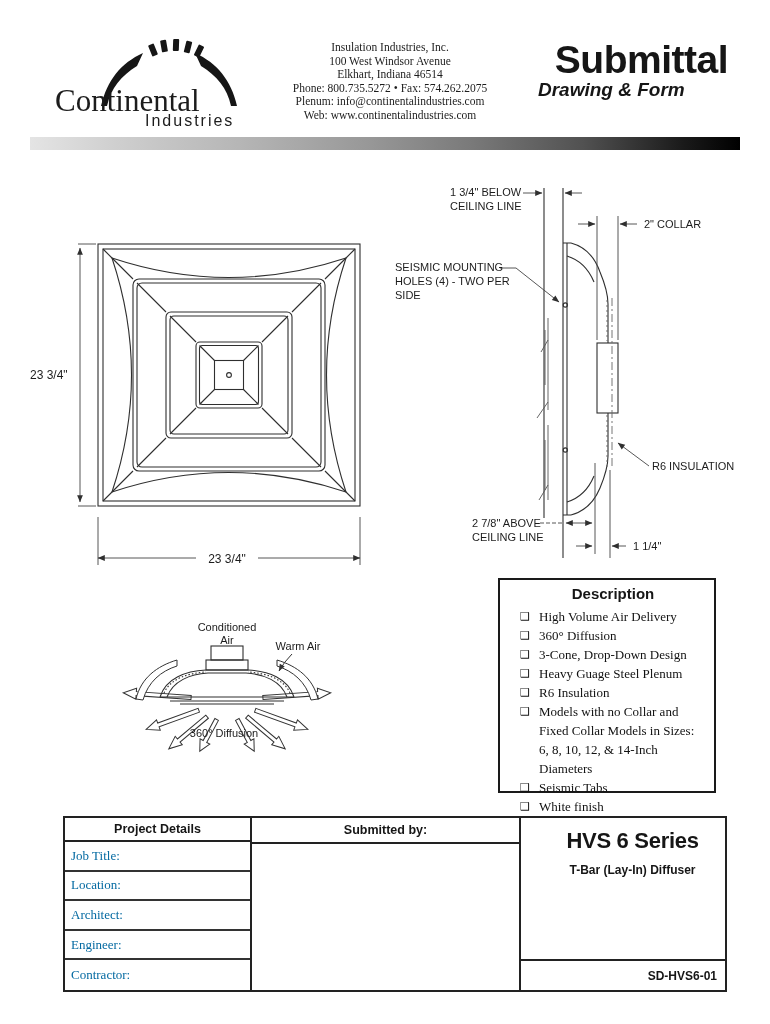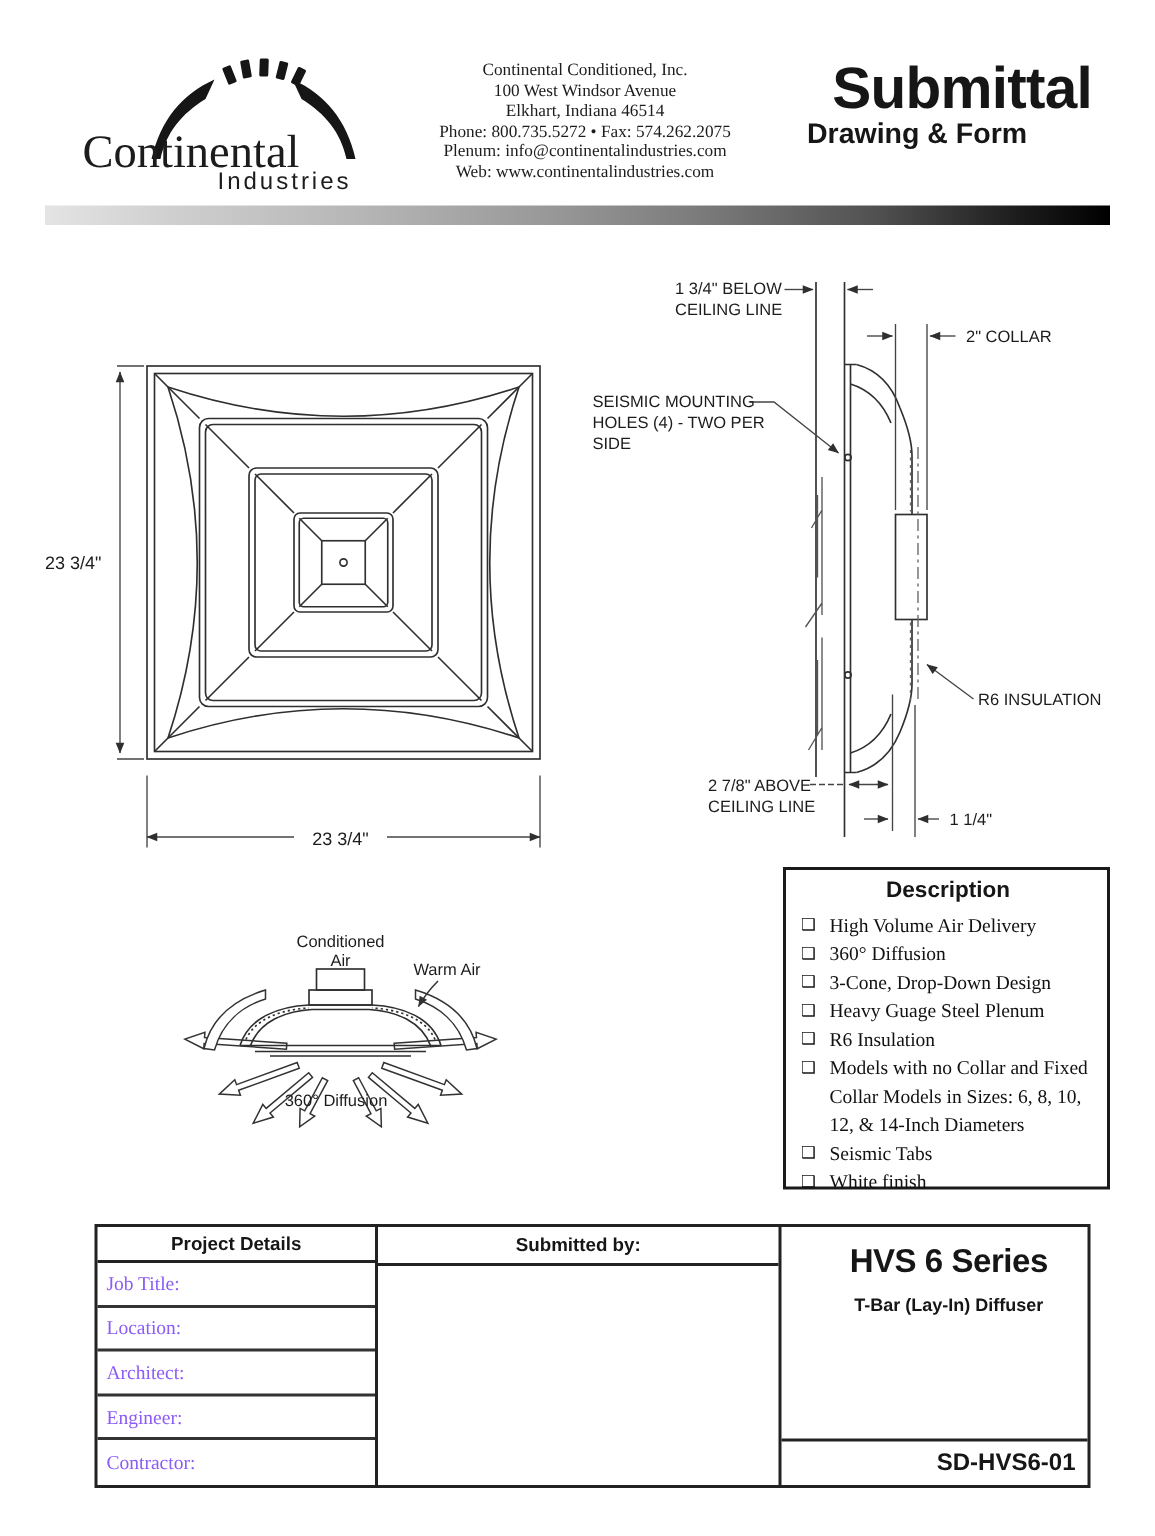--- a/index.html
+++ b/index.html
@@ -4,75 +4,75 @@
 <style>
   html,body{margin:0;padding:0;}
   body{width:770px;height:1024px;position:relative;background:#fff;overflow:hidden;
        font-family:"Liberation Sans",sans-serif;color:#161616;}
   .abs{position:absolute;}
   
   .addr{left:278px;top:41px;width:224px;text-align:center;
         font-family:"Liberation Serif",serif;font-size:11.5px;line-height:13.6px;color:#1c1c1c;}
   .doc-type{left:538px;top:44px;width:190px;}
   .doc-type .t1{font-size:39px;font-weight:bold;letter-spacing:-.5px;line-height:32px;text-align:right;}
-  .doc-type .t2{font-size:19px;font-weight:bold;margin-top:3px;}
+  .doc-type .t2{font-size:19px;font-weight:bold;margin-top:3px;font-style:italic;}
   .grad-bar{left:30px;top:137px;width:710px;height:13px;
             background:linear-gradient(90deg,#e4e4e4 0%,#cfcfcf 12%,#b5b5b5 30%,#979797 48%,#7a7a7a 62%,#515151 78%,#1a1a1a 92%,#000 100%);}
   
   svg{display:block;}
   svg text{font-family:"Liberation Sans",sans-serif;fill:#1c1c1c;}
   .dwg-line{stroke:#2f2f2f;stroke-width:1.1;fill:none;}
   
   .desc{left:498px;top:578px;width:218px;height:215px;border:2px solid #1a1a1a;
-        box-sizing:border-box;padding:5px 8px 0 10px;margin-left:24px;}
+        box-sizing:border-box;padding:5px 8px 0 20px;}
   .desc h3{margin:0;font-size:15px;font-weight:bold;text-align:center;}
   .desc ul{list-style:none;margin:5px 0 0 0;padding:0;
            font-family:"Liberation Serif",serif;font-size:13px;line-height:19px;color:#111;}
   .desc li{display:flex;}
   .desc .bx{width:19px;flex:0 0 19px;font-family:"DejaVu Sans",sans-serif;font-size:11px;}
   
   .ftab{left:63px;top:816px;width:664px;height:176px;border:2px solid #222;box-sizing:border-box;
         display:grid;grid-template-columns:187px 269px 1fr;}
   .fcol1{display:grid;grid-template-rows:24px repeat(5,1fr);border-right:2px solid #222;}
   .fcol1 .hdr{border-bottom:2px solid #222;font-size:12.5px;font-weight:bold;
               display:flex;align-items:center;justify-content:center;}
   .fcell{border-bottom:2px solid #333;display:flex;align-items:center;padding-left:6px;
-         font-family:"Liberation Serif",serif;font-size:13px;color:#8b5cf6;}
+         font-family:"Liberation Serif",serif;font-size:13px;color:#0369a1;}
   .fcell:last-child{border-bottom:none;}
   .fcol2{display:flex;flex-direction:column;border-right:2px solid #222;}
   .fcol2 .hdr{height:24px;flex:0 0 24px;border-bottom:2px solid #222;font-size:12.5px;font-weight:bold;
               display:flex;align-items:center;justify-content:center;}
   .fcol2 .space{flex:1;}
   .fcol2 .date{padding:0 0 4px 6px;font-size:13.5px;font-weight:bold;}
   .fcol3{display:flex;flex-direction:column;}
   .fcol3 .top{flex:1;text-align:center;margin-left:19px;}
   .fcol3 .series{font-size:22px;font-weight:bold;margin-top:10px;letter-spacing:-.3px;}
   .fcol3 .sub{font-size:12px;font-weight:bold;margin-top:9px;}
   .fcol3 .num{flex:0 0 29px;border-top:2px solid #222;display:flex;align-items:center;
-              justify-content:flex-end;padding-right:8px;font-size:16px;font-weight:bold;}
+              justify-content:flex-end;padding-right:8px;font-size:12px;font-weight:bold;}
 </style>
 </head>
 <body>
 
 <svg class="abs" style="left:55px;top:34px;" width="200" height="95" viewBox="0 0 200 95">
   <g fill="#161616">
     <path d="M46,72 C52,46 66,29 88,19 L82,32 C66,42 56,54 52,72 Z"></path>
     <path d="M182,72 C176,46 162,29 140,19 L146,32 C162,42 172,54 176,72 Z"></path>
     <rect x="95" y="10" width="6" height="12" rx="1" transform="rotate(-22 98 16)"></rect>
     <rect x="106" y="6" width="6" height="12" rx="1" transform="rotate(-10 109 12)"></rect>
     <rect x="118" y="5" width="6" height="12" rx="1" transform="rotate(2 121 11)"></rect>
     <rect x="130" y="7" width="6" height="12" rx="1" transform="rotate(14 133 13)"></rect>
     <rect x="141" y="11" width="6" height="12" rx="1" transform="rotate(26 144 17)"></rect>
   </g>
   <text x="0" y="77" font-size="31" fill="#161616" style="font-family:'Liberation Serif',serif;">Continental</text>
   <text x="90" y="92" font-size="16" letter-spacing="2" fill="#161616">Industries</text>
 </svg>
 
 <div class="abs addr">
-  <div>Continental Conditioned, Inc.</div>
+  <div>Insulation Industries, Inc.</div>
   <div>100 West Windsor Avenue</div>
   <div>Elkhart, Indiana 46514</div>
   <div>Phone: 800.735.5272 • Fax: 574.262.2075</div>
   <div>Plenum: info@continentalindustries.com</div>
   <div>Web: www.continentalindustries.com</div>
 </div>
 
 <div class="abs doc-type">
   <div class="t1">Submittal</div>
   <div class="t2">Drawing &amp; Form</div>

